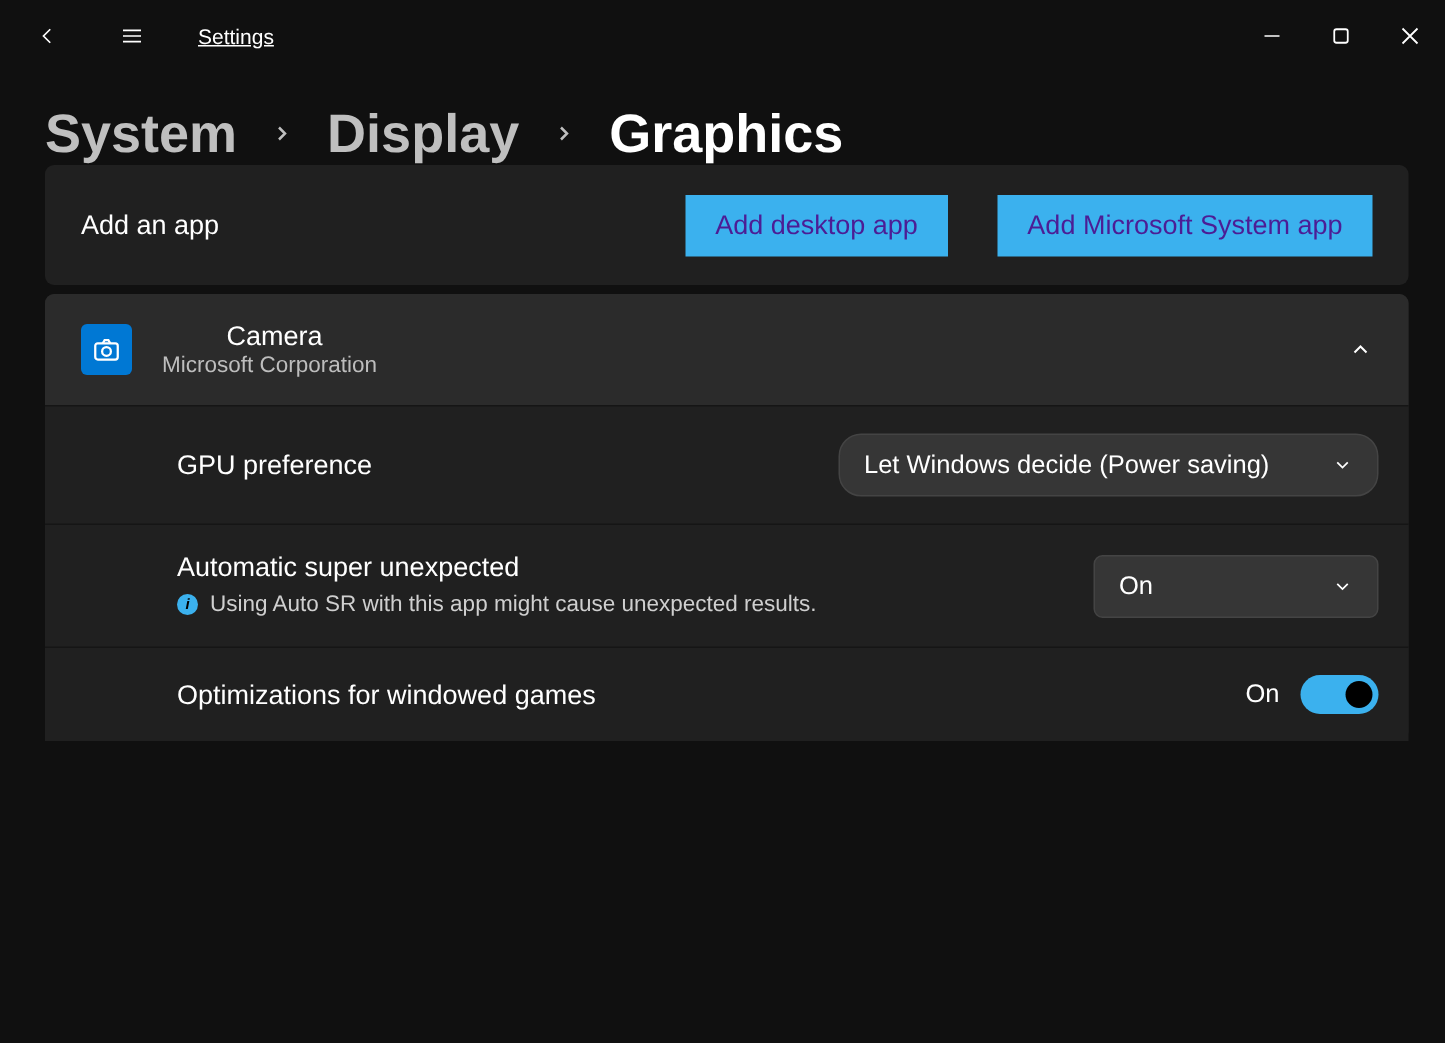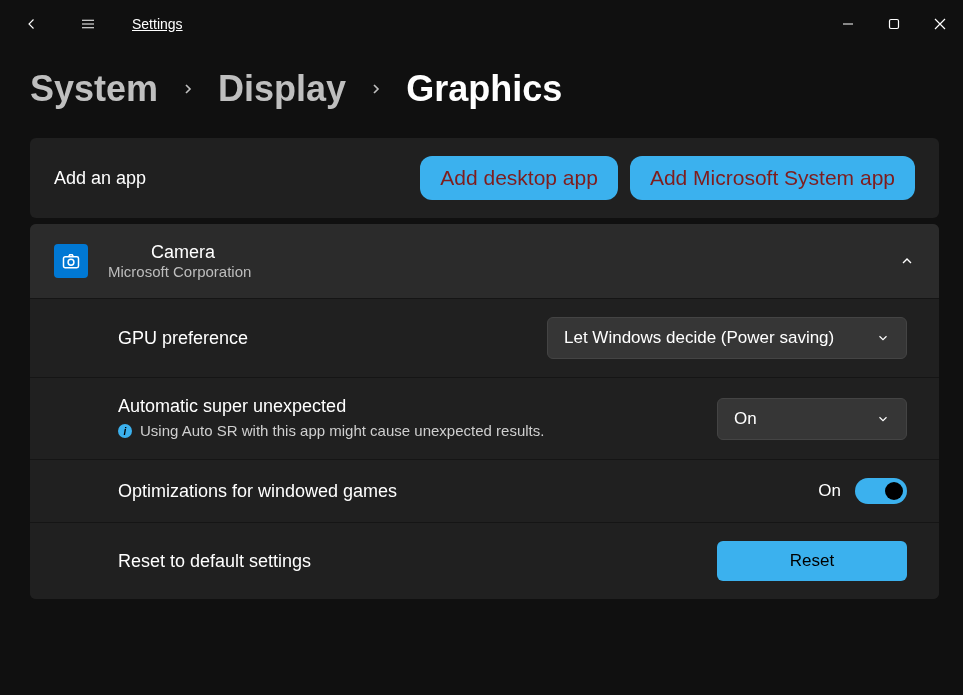--- a/index.html
+++ b/index.html
@@ -43,58 +43,58 @@
     color: #fff;
     cursor: pointer;
   }
   .content {
     padding: 20px 24px 0 30px;
   }
   .breadcrumb {
     display: flex;
     align-items: center;
     gap: 22px;
-    margin-bottom: 28px;
   }
   .crumb {
     font-size: 36px;
     font-weight: 600;
     color: #bfbfbf;
     cursor: pointer;
   }
   .crumb.current {
     color: #ffffff;
     font-weight: 700;
     cursor: default;
   }
   .chev {
     width: 16px; height: 16px;
     color: #bfbfbf;
   }
   .card {
     background: #202020;
     border-radius: 6px;
     margin-bottom: 6px;
+    gap: 21px;
   }
   .add-app {
     display: flex;
     align-items: center;
     padding: 16px 24px;
     min-height: 80px;
   }
   .add-app-label {
     font-size: 18px;
     flex: 1;
   }
   .btn-accent {
     background: #3bb1ee;
-    color: #7f1d1d;
+    color: #4c1d95;
     border: none;
-    border-radius: 12px;
-    font-size: 21px;
+    border-radius: 0;
+    font-size: 18px;
     padding: 10px 20px;
     margin-left: 12px;
     cursor: pointer;
   }
   .app-header {
     display: flex;
     align-items: center;
     padding: 18px 24px;
     background: #2b2b2b;
     border-radius: 6px 6px 0 0;
@@ -107,21 +107,21 @@
     display: flex; align-items: center; justify-content: center;
     margin-right: 20px;
   }
   .app-title-block { flex: 1; }
   .app-title { font-size: 18px; margin-left: 43px; }
   .app-publisher { font-size: 15px; color: #bdbdbd; }
   .chev-up { color: #fff; }
   .setting-row {
     display: flex;
     align-items: center;
-    padding: 18px 32px 18px 88px;
+    padding: 18px 20px 18px 88px;
     background: #202020;
     border-top: 1px solid #151515;
     justify-content: flex-end;
   }
   .setting-label-block { flex: 1; padding-right: 16px; }
   .setting-title { font-size: 18px; }
   .setting-desc-row {
     display: flex;
     align-items: flex-start;
     gap: 8px;
@@ -142,21 +142,21 @@
     background: #363636;
     border: 1px solid #444;
     border-radius: 6px;
     padding: 10px 16px;
     display: flex;
     align-items: center;
     gap: 14px;
     cursor: pointer;
     min-width: 150px;
   }
-  .dropdown.wide { min-width: 360px; justify-content: space-between; }
+  .dropdown.wide { min-width: 360px; justify-content: space-between; border-radius: 15px; }
   .dropdown-text { font-size: 17px; }
   .toggle-group { display: flex; align-items: center; gap: 14px; }
   .toggle-state { font-size: 17px; }
   .toggle {
     width: 52px; height: 26px;
     background: #3bb1ee;
     border-radius: 13px;
     position: relative;
     cursor: pointer;
   }
@@ -286,22 +286,16 @@
         <div class="setting-title">Optimizations for windowed games</div>
       </div>
       <div class="toggle-group">
         <span class="toggle-state">On</span>
         <div class="toggle">
           <div class="toggle-knob"></div>
         </div>
       </div>
     </div>
 
-    <div class="setting-row" style="border-radius:0 0 6px 6px;">
-      <div class="setting-label-block">
-        <div class="setting-title">Reset to default settings</div>
-      </div>
-      <button class="btn-reset">Reset</button>
-    </div>
 
   </div>
 
 </div>
 
 </body></html>

